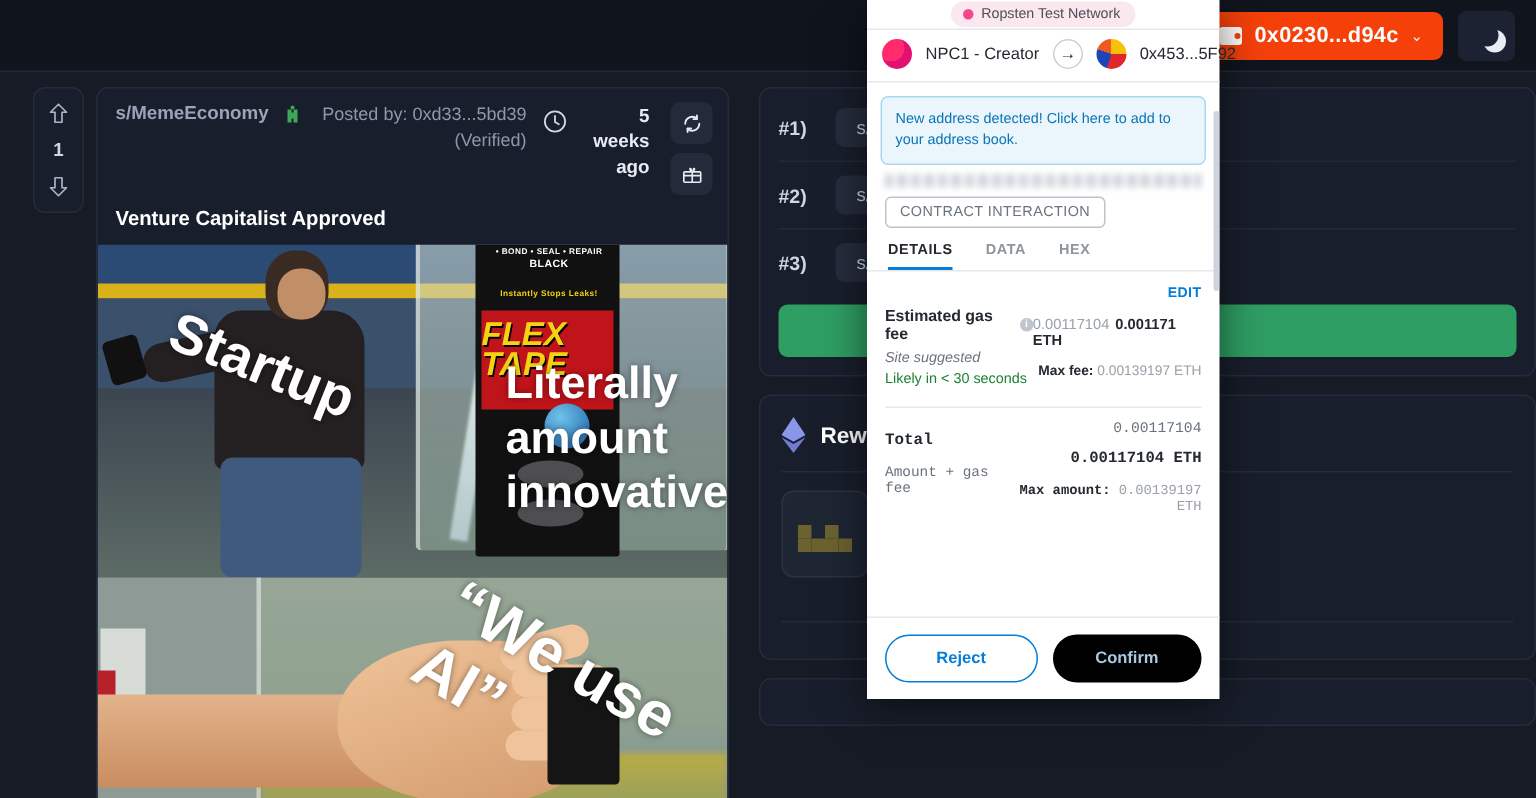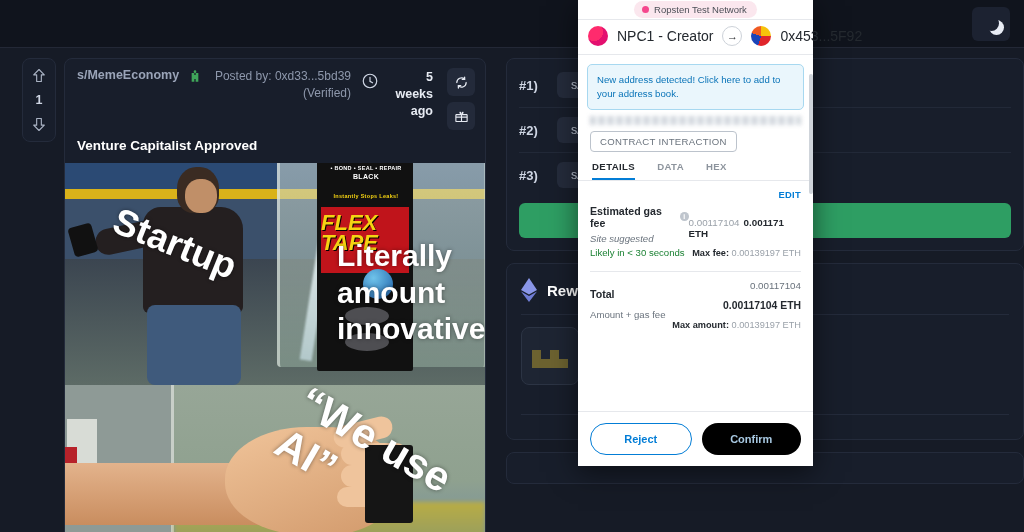--- a/index.html
+++ b/index.html
@@ -193,21 +193,21 @@
     font-size:9.5px; padding:3px 10px 3px 8px; display:flex; align-items:center; gap:5px;
   }
   .net-dot { width:7px; height:7px; border-radius:50%; background:#f5478d; }
   .mm-accounts {
     display:flex; align-items:center; gap:9px; padding:6px 10px 8px;
     border-top:1px solid #e6e8ec; border-bottom:1px solid #e6e8ec;
   }
   .blockie { width:20px; height:20px; border-radius:50%; flex:0 0 auto; }
   .b1 { background: radial-gradient(circle at 30% 30%, #ff2b6d 0 45%, #e3106f 46% 100%); }
   .b2 { background: conic-gradient(#f7c10a 0 25%, #e0252b 25% 55%, #1b45b8 55% 80%, #f05a22 80% 100%); }
-  .acct-name { font-size:14px; color:#24292f; white-space:nowrap; }
+  .acct-name { font-size:11px; color:#24292f; white-space:nowrap; }
   .arrow-circle {
     width:20px; height:20px; border-radius:50%; border:1px solid #cdd2d9;
     display:flex; align-items:center; justify-content:center; font-size:11px; color:#1c1e21; flex:0 0 auto;
   }
   .mm-body { flex:1; overflow:hidden; position:relative; }
   .notice {
     margin:9px 9px 0; border:1px solid #a7d8f0; background:#eaf6fc;
     border-radius:5px; padding:8px 9px; color:#0a74b8; font-size:9.6px; line-height:1.45;
     cursor:pointer;
   }
@@ -218,32 +218,32 @@
   }
   .contract-chip {
     margin:6px 12px 0; display:inline-block;
     border:1px solid #bcc3cc; border-radius:4px; padding:4px 9px;
     color:#6a737d; font-size:9.6px; letter-spacing:.3px;
   }
   .mm-tabs { display:flex; gap:22px; padding:9px 14px 0; border-bottom:1px solid #e6e8ec; }
   .mm-tab { font-size:9.6px; letter-spacing:.4px; color:#8d949d; padding-bottom:6px; cursor:pointer; font-weight:600; }
   .mm-tab.on { color:#24292f; border-bottom:2px solid #037dd6; }
   .edit-link { text-align:right; color:#037dd6; font-size:9.4px; font-weight:700; padding:8px 12px 0; cursor:pointer; letter-spacing:.3px;}
-  .gas-row { padding:5px 12px 0; display:flex; justify-content:space-between; align-items:flex-end;}
+  .gas-row { padding:5px 12px 0; display:flex; justify-content:space-between; align-items:center;}
   .gas-l-title { font-size:10.6px; font-weight:700; color:#24292f; display:flex; align-items:center; gap:4px;}
   .i-dot { width:9px; height:9px; border-radius:50%; background:#bfc5cd; color:#fff; font-size:7px; display:flex; align-items:center; justify-content:center; }
   .gas-sub { font-size:9.6px; color:#6a737d; font-style:italic; margin-top:4px; }
   .gas-green { font-size:9.6px; color:#1c8234; margin-top:3px; }
   .gas-r-1 { font-size:9.8px; color:#24292f; }
   .gas-r-1 .strike { color:#9aa1a9; margin-right:4px; }
   .gas-r-1 b { font-weight:700; }
   .gas-max { font-size:9.2px; color:#9aa1a9; margin-top:9px; text-align:right;}
   .gas-max b { color:#24292f; font-weight:700; }
   .mm-div { height:1px; background:#e6e8ec; margin:13px 12px 0; }
-  .total-row { padding:8px 12px 0; display:flex; justify-content:space-between; }
+  .total-row { padding:8px 12px 0; display:flex; justify-content:space-between;font-family:Liberation Mono, monospace; }
   .total-l b { font-size:10.6px; color:#24292f; display:block; margin-top:8px;}
   .total-l span { font-size:9.6px; color:#6a737d; display:block; margin-top:9px;}
   .total-r { text-align:right; }
   .total-r .t1 { font-size:9.8px; color:#6a737d; }
   .total-r .t2 { font-size:10.4px; color:#24292f; font-weight:700; margin-top:9px;}
   .total-r .t3 { font-size:9.2px; color:#9aa1a9; margin-top:9px; }
   .total-r .t3 b { color:#24292f; font-weight:700;}
   .mm-footer { border-top:1px solid #e6e8ec; padding:11px 12px; display:flex; gap:10px; }
   .btn-reject {
     flex:1; background:#fff; border:1px solid #037dd6; color:#037dd6;
@@ -254,20 +254,25 @@
     border-radius:20px; padding:9px 0; font-size:11px; font-weight:700; cursor:not-allowed;
   }
   .mm-scroll { position:absolute; right:0; top:19px; width:4px; height:120px; background:#cfd4da; border-radius:2px; }
 </style>
 </head>
 <body>
 
 <div id="root">
 
   <div class="topbar">
+    <button class="wallet-btn">
+      <span class="wallet-ic"></span>
+      <span>0x0230...d94c</span>
+      <span class="chev">⌄</span>
+    </button>
     <div class="theme-btn">
       <span class="moon"></span>
     </div>
   </div>
 
   <div class="page">
 
     <div class="left-col">
       <div class="post-wrap">
 

